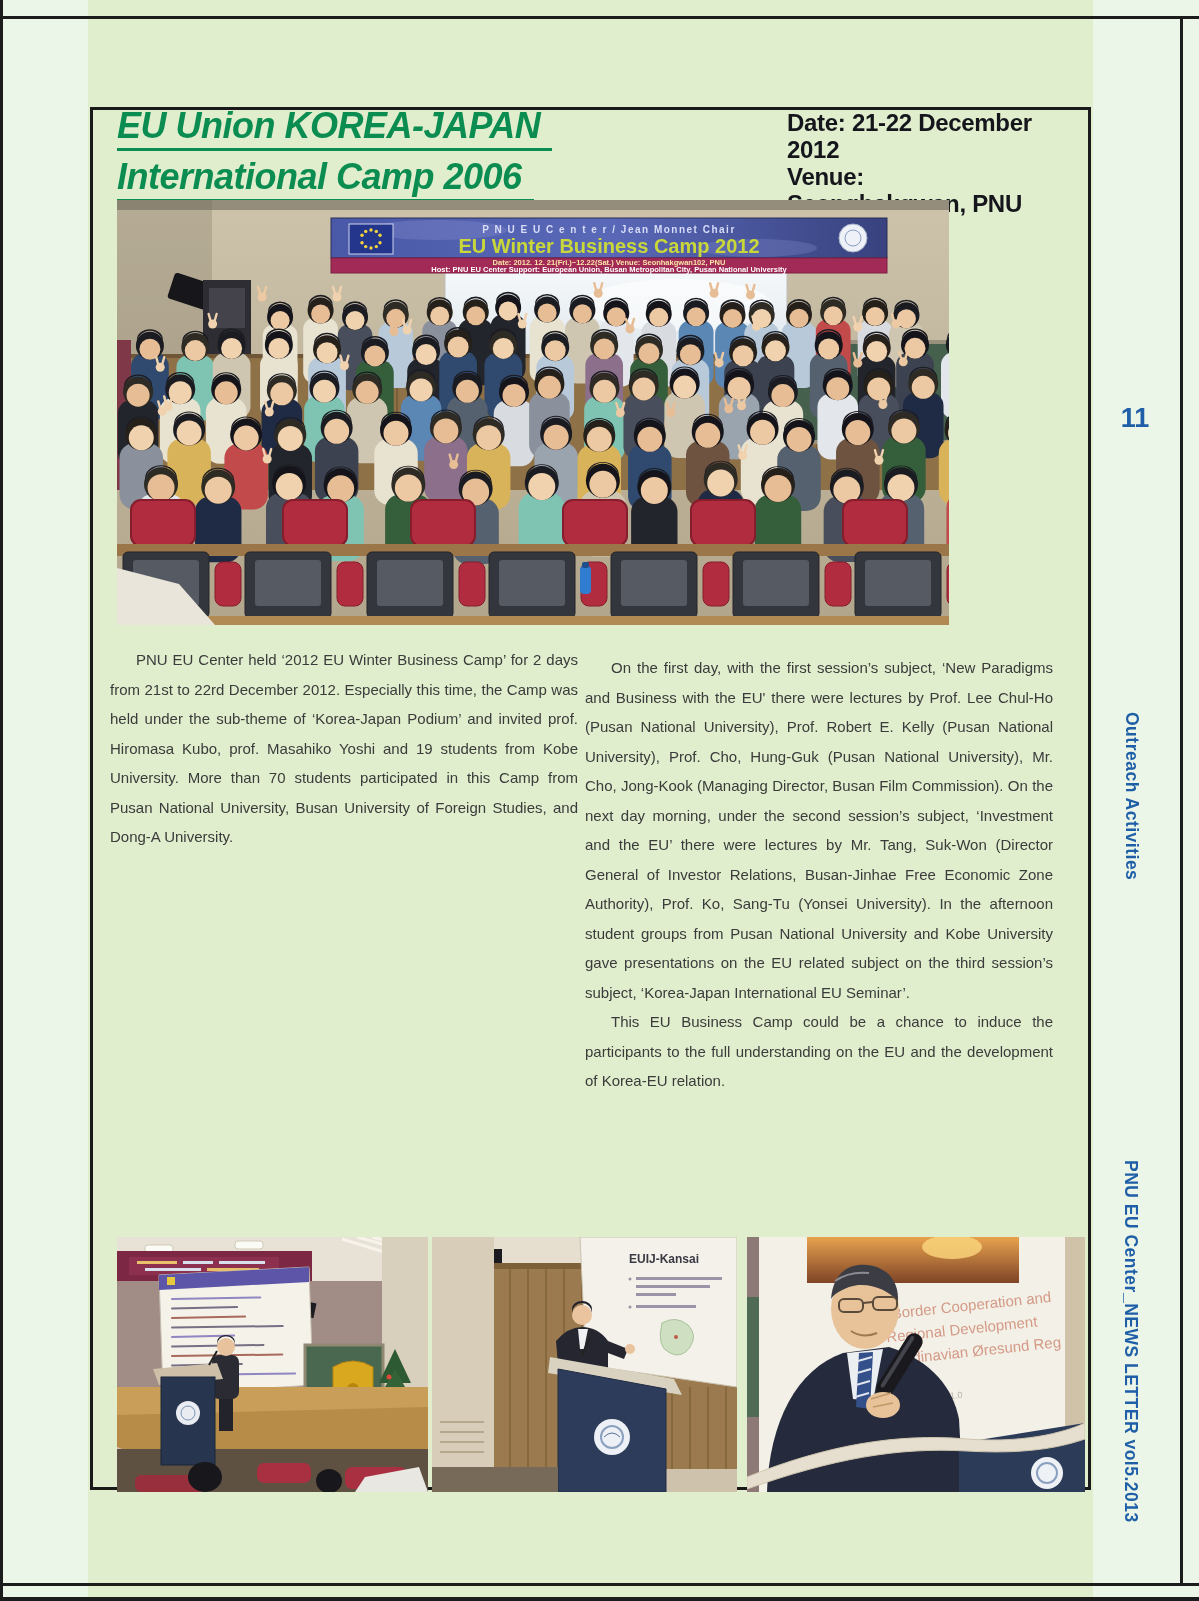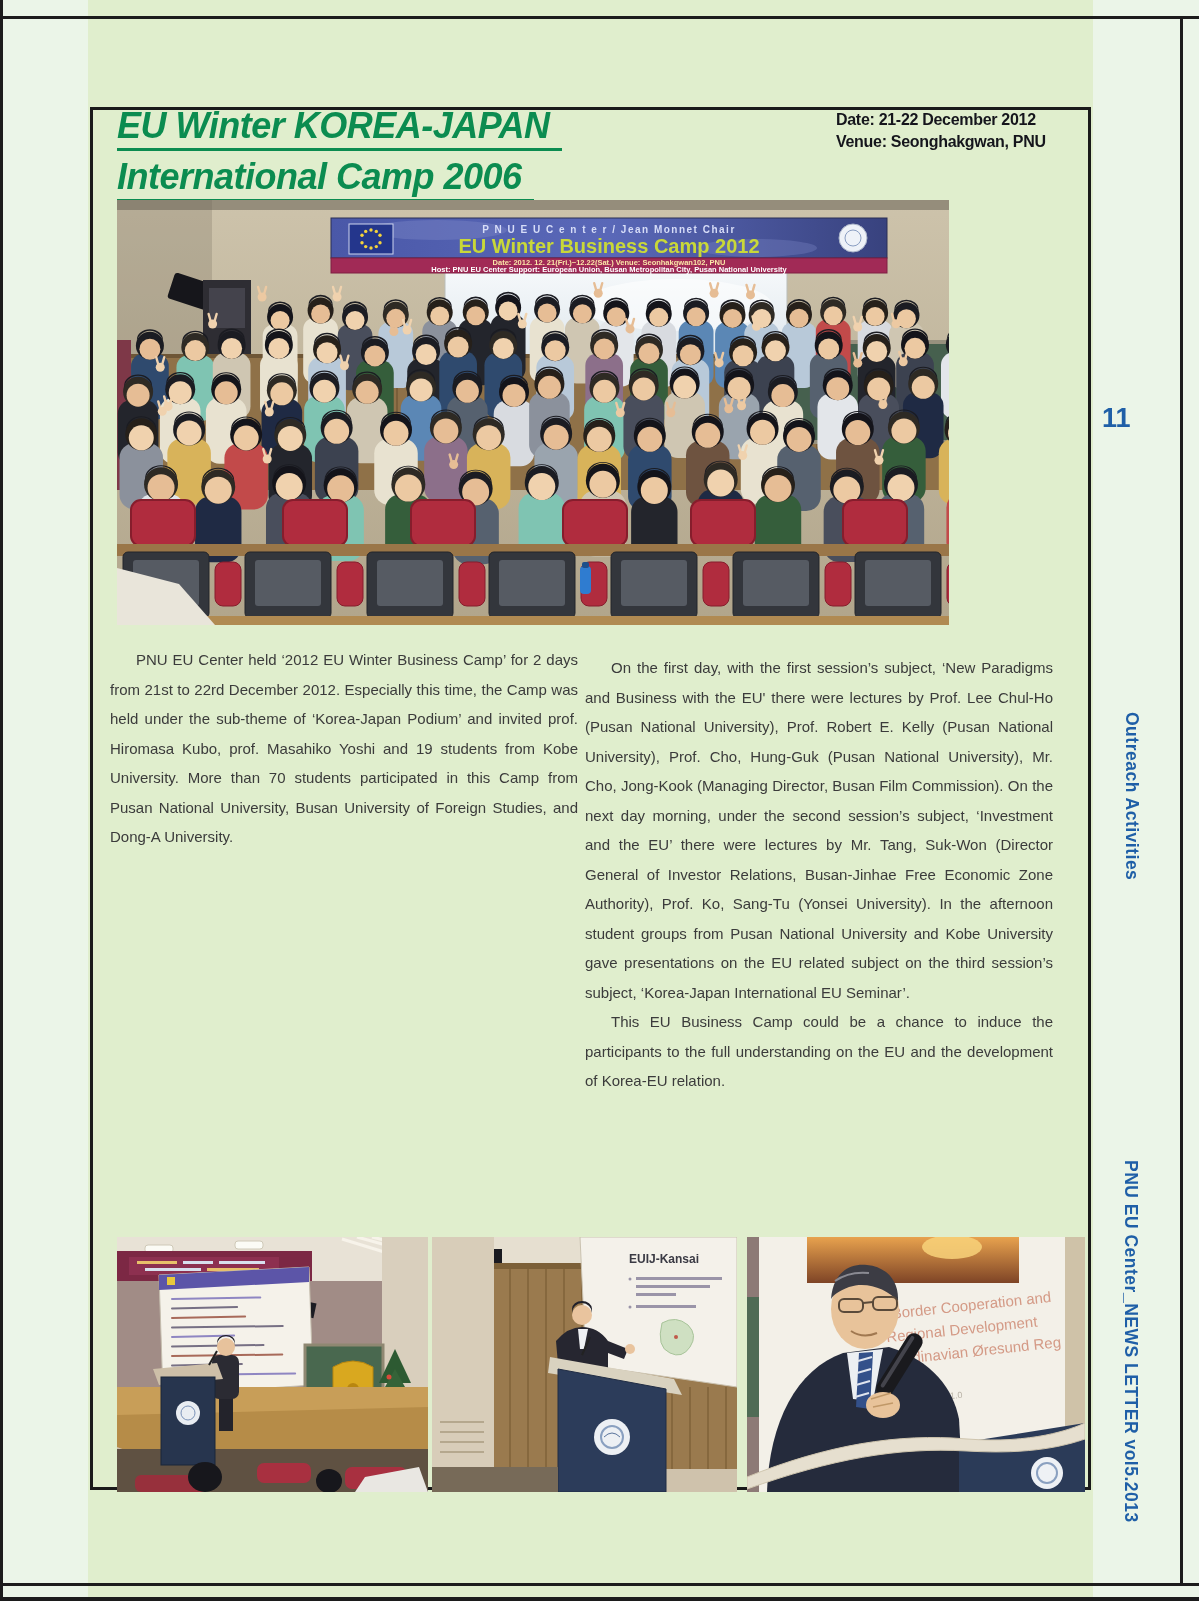--- a/index.html
+++ b/index.html
@@ -3,46 +3,46 @@
 <meta charset="utf-8">
 <style>
   html,body{margin:0;padding:0;}
   body{width:1199px;height:1601px;background:#ebf5e8;font-family:"Liberation Sans",sans-serif;overflow:hidden;}
   .page{position:relative;width:1199px;height:1601px;}
   .pale-panel{position:absolute;left:88px;top:0;width:1005px;height:1601px;background:#e0eecd;}
   .hline,.vline{position:absolute;background:#1c1c1c;}
   .content-box{position:absolute;left:90px;top:107px;width:1001px;height:1383px;border:3px solid #1a1a1a;box-sizing:border-box;}
   .title-block{position:absolute;left:117px;top:108px;color:#0b8c50;font-weight:700;font-style:italic;font-size:36px;letter-spacing:-0.5px;line-height:1;}
   .title-line{display:inline-block;border-bottom:3px solid #0b8c50;padding:0 12px 4px 0;margin-bottom:8px;}
-  .date-block{position:absolute;left:836px;top:109px;width:250px;color:#15151c;font-weight:700;font-size:16px;line-height:22px;letter-spacing:-0.3px;}
+  .date-block{position:absolute;left:787px;top:109px;width:250px;color:#15151c;font-weight:700;font-size:24px;line-height:27px;letter-spacing:-0.3px;}
   .photo{position:absolute;overflow:hidden;}
   .photo svg{display:block;}
   .article-col{position:absolute;top:645px;width:468px;color:#3b3b3b;font-size:15px;line-height:29.5px;text-align:justify;}
   .article-col p{margin:0;text-indent:26px;}
   .article-col p.gap{margin-top:30px;}
-  .page-num{position:absolute;left:1102px;top:403px;width:66px;color:#1f5fa7;font-size:27px;font-weight:700;}
+  .page-num{position:absolute;left:1102px;top:403px;width:66px;text-align:center;color:#1f5fa7;font-size:27px;font-weight:700;}
   .vtext{position:absolute;writing-mode:vertical-rl;color:#1f5fa7;font-weight:700;font-size:17.5px;letter-spacing:0.5px;}
   svg text{font-family:"Liberation Sans",sans-serif;}
 </style>
 </head>
 <body>
 
 <div class="page">
   <div class="pale-panel"></div>
 
   <div class="vline" style="left:0;top:0;width:3px;height:1601px;"></div>
   <div class="hline" style="left:0;top:16px;width:1199px;height:3px;"></div>
   <div class="vline" style="left:1180px;top:16px;width:3px;height:1570px;"></div>
   <div class="hline" style="left:0;top:1583px;width:1199px;height:3px;"></div>
   <div class="hline" style="left:0;top:1597px;width:1199px;height:4px;"></div>
 
   <div class="content-box"></div>
 
   <div class="title-block">
-    <div><span class="title-line">EU Winter KOREA-JAPAN</span></div>
+    <div><span class="title-line">EU Union KOREA-JAPAN</span></div>
     <div><span class="title-line">International Camp 2006</span></div>
   </div>
   <div class="date-block">
     <div>Date: 21-22 December 2012</div>
     <div>Venue: Seonghakgwan, PNU</div>
   </div>
 
   <div class="photo" style="left:117px;top:200px;width:832px;height:425px;">
   <svg width="968" height="425" viewBox="0 0 968 425">
     <defs>

